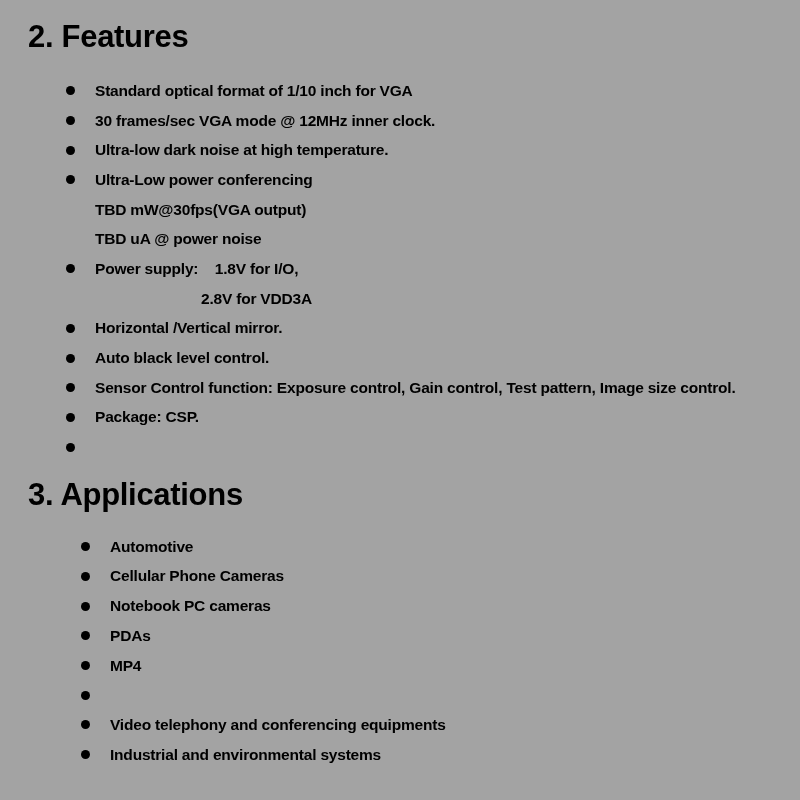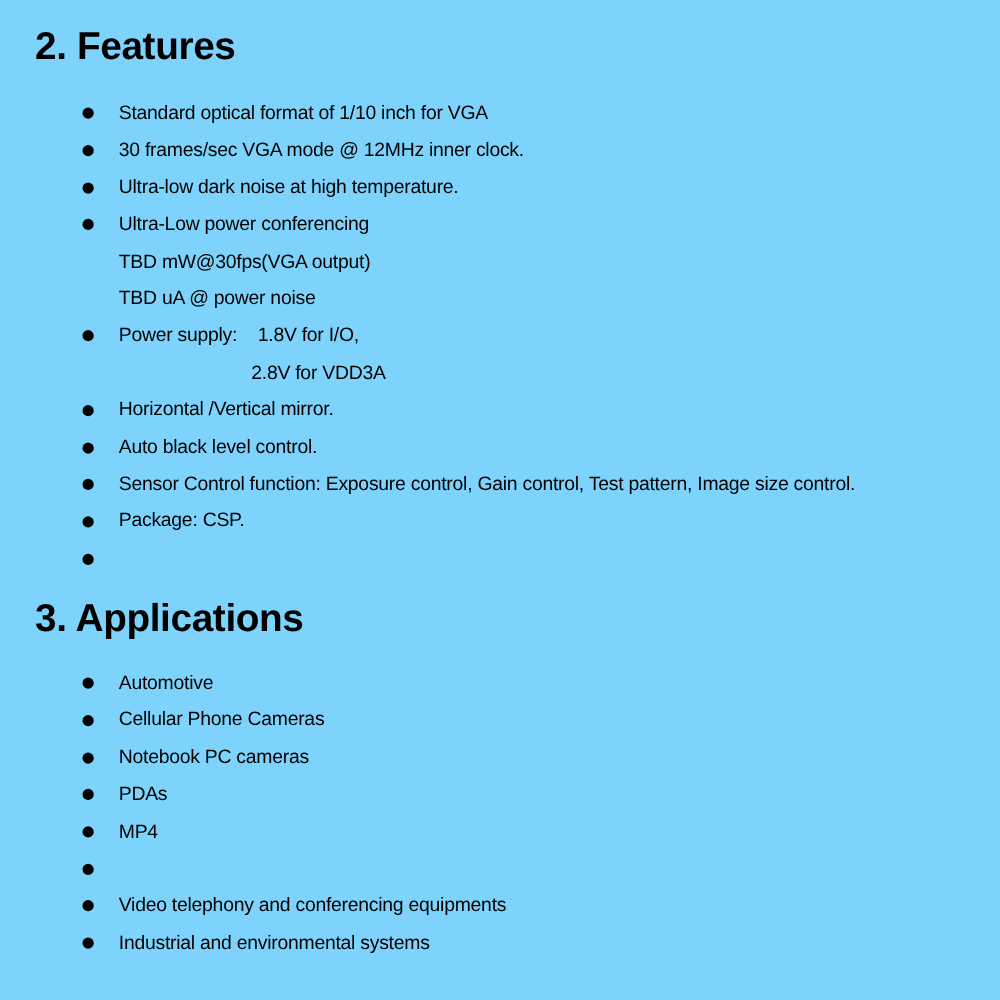--- a/index.html
+++ b/index.html
@@ -4,48 +4,49 @@
 <style>
   html, body {
     margin: 0;
     padding: 0;
     background: #ffffff;
   }
   #page {
     position: relative;
     width: 800px;
     height: 800px;
-    background: #7dd3fc;
+    background: #a3a3a3;
     color: #000000;
     overflow: hidden;
     font-family: "Liberation Sans", "DejaVu Sans", sans-serif;
   }
   .section-heading {
     margin: 0;
     margin-left: 28px;
     font-size: 31px;
     line-height: 34px;
     font-weight: bold;
     letter-spacing: -0.3px;
     color: #000000;
   }
   .heading-features { margin-top: 20px; }
   .heading-applications { margin-top: 16px; }
   .bullet-list {
     margin: 0;
     padding: 0;
   }
   .list-features { margin-top: 22px; }
-  .list-applications { margin-top: 20px; }
+  .list-applications { margin-top: 20px; margin-left: 15px; }
   .line {
     display: flex;
     align-items: center;
     height: 29.7px;
     padding-left: 66px;
     box-sizing: border-box;
+    font-weight: bold;
   }
   .dot {
     width: 9px;
     height: 9px;
     border-radius: 50%;
     background: #000000;
     flex: 0 0 9px;
     margin-right: 20px;
   }
   .nodot .dot { visibility: hidden; }

